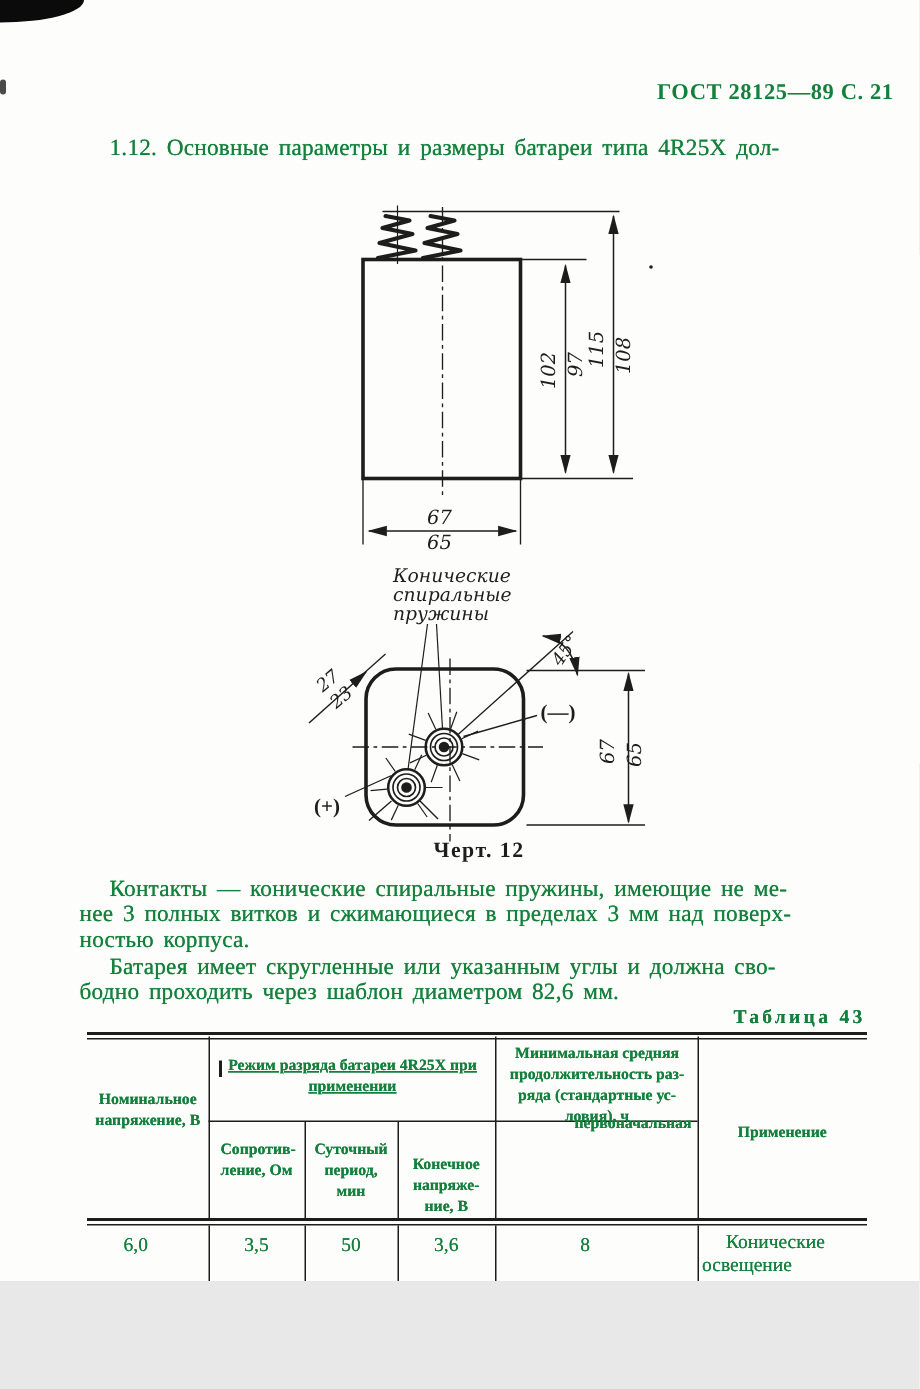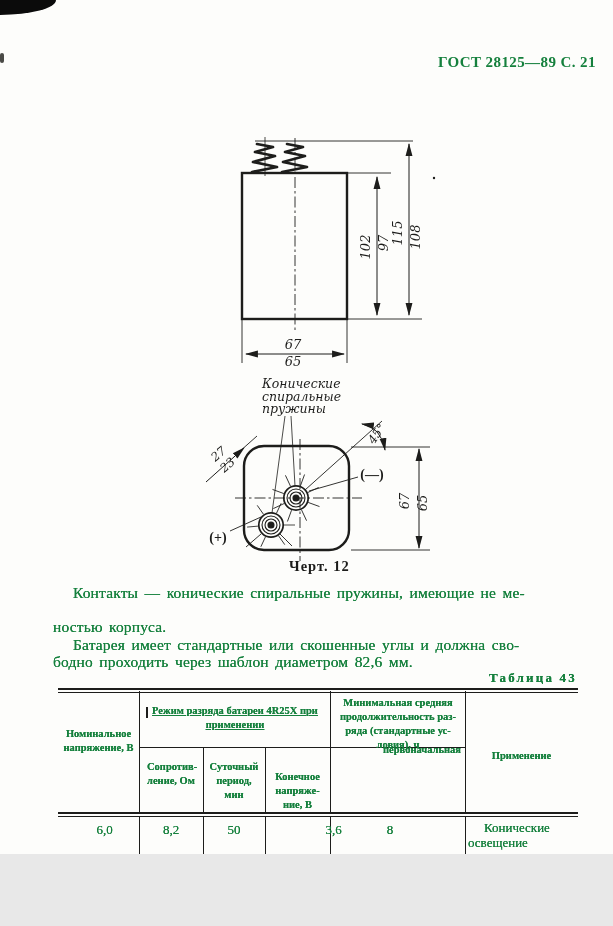--- a/index.html
+++ b/index.html
@@ -35,20 +35,21 @@
 </head>
 <body>
 
 <div class="page">
 
   <div class="corner-blob"></div>
   <div class="edge-speck"></div>
 
   <div class="gost-header">ГОСТ 28125—89 С. 21</div>
 
+  <div class="body-line indent" style="top:90px;">1.12. Основные параметры и размеры батареи типа 4R25X дол-</div>
 
   <svg class="figure-svg" width="250" height="443" viewBox="195 135 250 443">
     <defs>
       <marker id="arr" viewBox="0 0 12 8" refX="11" refY="4" markerWidth="13" markerHeight="9" orient="auto-start-reverse">
         <path d="M0,0.8 L12,4 L0,7.2 z" fill="#1d1d1b"></path>
       </marker>
     </defs>
 
     <g stroke="#1d1d1b" fill="none">
 
@@ -153,22 +154,23 @@
     <text class="dimtxt-s" transform="translate(380,436) rotate(-55)" text-anchor="middle">45°</text>
     <text class="polarity" x="372" y="479" text-anchor="middle">(—)</text>
     <text class="polarity" x="218" y="542" text-anchor="middle">(+)</text>
     <text class="dimtxt" transform="translate(409,501) rotate(-90)" text-anchor="middle">67</text>
     <text class="dimtxt" transform="translate(427,503) rotate(-90)" text-anchor="middle">65</text>
 
     <text class="caption" x="289" y="571">Черт. 12</text>
   </svg>
 
   <div class="body-line indent" style="top:584px;text-align:center;">Контакты — конические спиральные пружины, имеющие не ме-</div>
+  <div class="body-line" style="top:601px;">нее 3 полных витков и сжимающиеся в пределах 3 мм над поверх-</div>
   <div class="body-line" style="top:618px;">ностью корпуса.</div>
-  <div class="body-line indent" style="top:636px;">Батарея имеет стандартные или скошенные углы и должна сво-</div>
+  <div class="body-line indent" style="top:636px;">Батарея имеет скругленные или указанным углы и должна сво-</div>
   <div class="body-line" style="top:653px;">бодно проходить через шаблон диаметром 82,6 мм.</div>
 
   <div class="table-label">Таблица 43</div>
 
   <div>
 
     <div class="tline" style="left:58px;top:688px;width:520px;height:1.6px;"></div>
     <div class="tline" style="left:58px;top:691.5px;width:520px;height:1px;"></div>
 
     <div class="tline" style="left:58px;top:812px;width:520px;height:1.8px;"></div>
@@ -191,21 +193,21 @@
 
     <div class="tcell" style="left:58px;top:727px;width:81px;">Номинальное напряжение, В</div>
     <div class="tcell" style="left:145px;top:704px;width:180px;text-decoration:underline;">Режим разряда батареи 4R25X при применении</div>
     <div class="tcell" style="left:335px;top:696px;width:126px;">Минимальная средняя продолжительность раз-ряда (стандартные ус-ловия), ч</div>
     <div class="tcell" style="left:465px;top:749px;width:113px;">Применение</div>
     <div class="tcell" style="left:147px;top:760px;width:48px;">Сопротив-ление, Ом</div>
     <div class="tcell" style="left:208px;top:760px;width:52px;">Суточный период, мин</div>
     <div class="tcell" style="left:270px;top:760px;width:55px;margin-top:10px;">Конечное напряже-ние, В</div>
     <div class="tcell" style="left:335px;top:743px;width:126px;text-align:right;">первоначальная</div>
 
-    <div class="tdata" style="left:64px;top:823px;width:81px;">6,0</div>
-    <div class="tdata" style="left:139px;top:823px;width:64px;">8,2</div>
+    <div class="tdata" style="left:50px;top:823px;width:81px;">6,0</div>
+    <div class="tdata" style="left:139px;top:823px;width:64px;">3,5</div>
     <div class="tdata" style="left:203px;top:823px;width:62px;">50</div>
-    <div class="tdata" style="left:265px;top:823px;width:65px;padding-left:36px;">3,6</div>
+    <div class="tdata" style="left:265px;top:823px;width:65px;">3,6</div>
     <div class="tdata" style="left:330px;top:823px;width:120px;">8</div>
     <div class="tdata" style="left:468px;top:821px;width:106px;text-align:left;text-indent:16px;">Конические освещение</div>
   </div>
 
 </div>
 
 </body></html>

